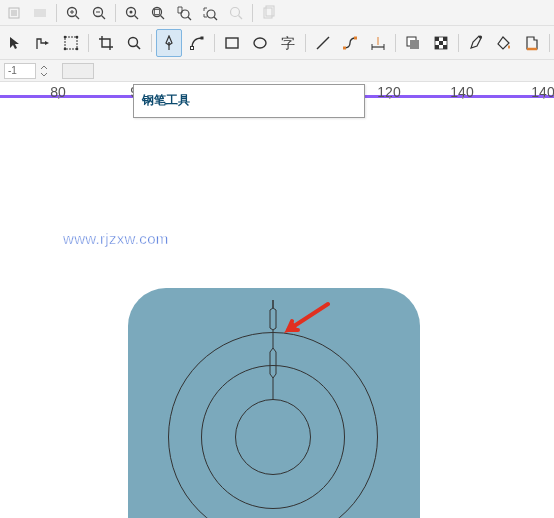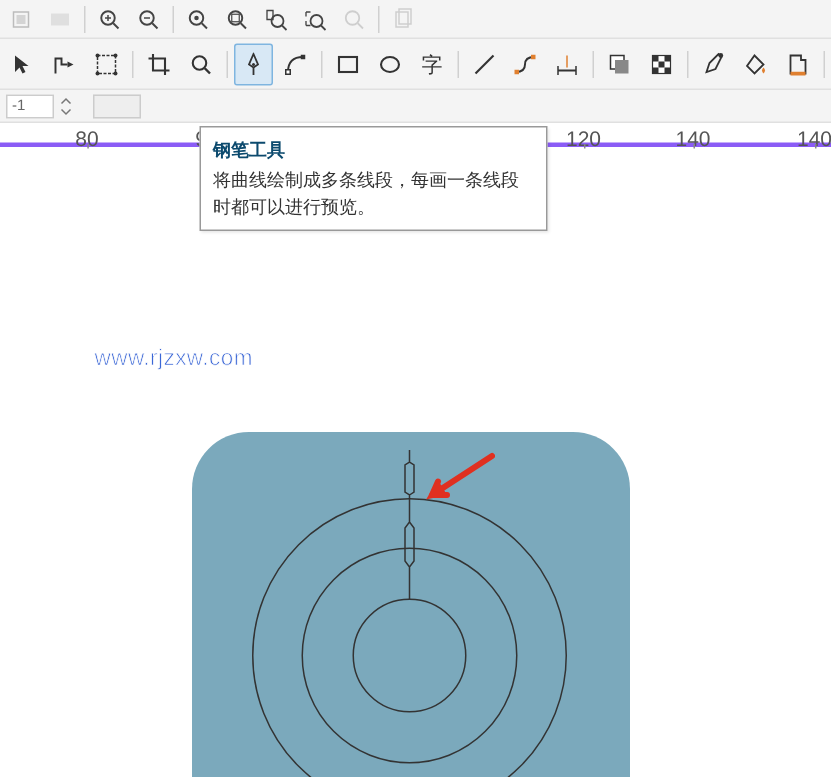--- a/index.html
+++ b/index.html
@@ -308,16 +308,15 @@
   </div>
 
   <svg class="arrow" viewBox="0 0 50 40">
     <path d="M48 4 L8 30 L18 30 L8 30 L12 21" fill="none" stroke="#e03020" stroke-width="4" stroke-linecap="round" stroke-linejoin="round"></path>
     <path d="M4 33 L18 30 L12 20 Z" fill="#e03020"></path>
   </svg>
 </div>
 
 <div class="tooltip">
   <div class="tt-title">钢笔工具</div>
-  <div>将曲线绘制成多条线段，每画一条线段时都可以进行预览。</div>
 </div>
 
 <div class="water-url">www.rjzxw.com</div>
 
 </body></html>

